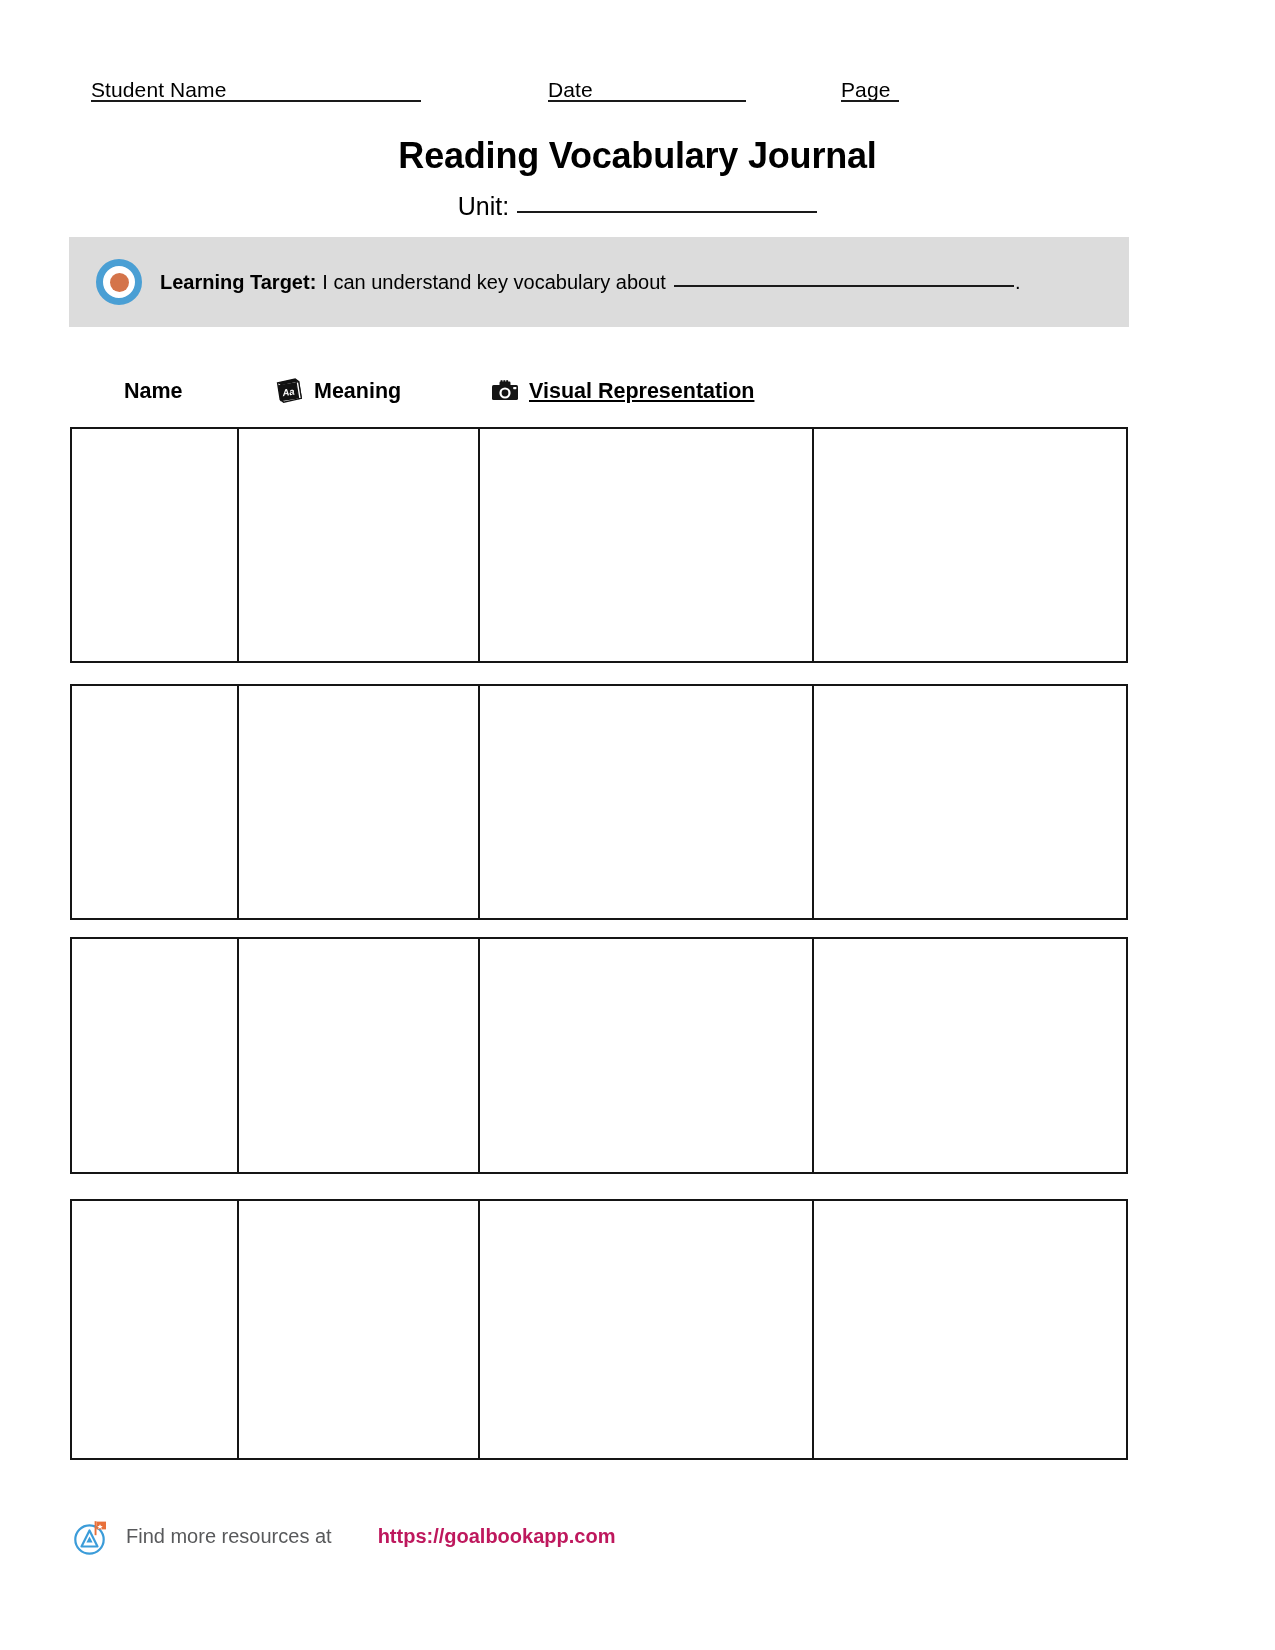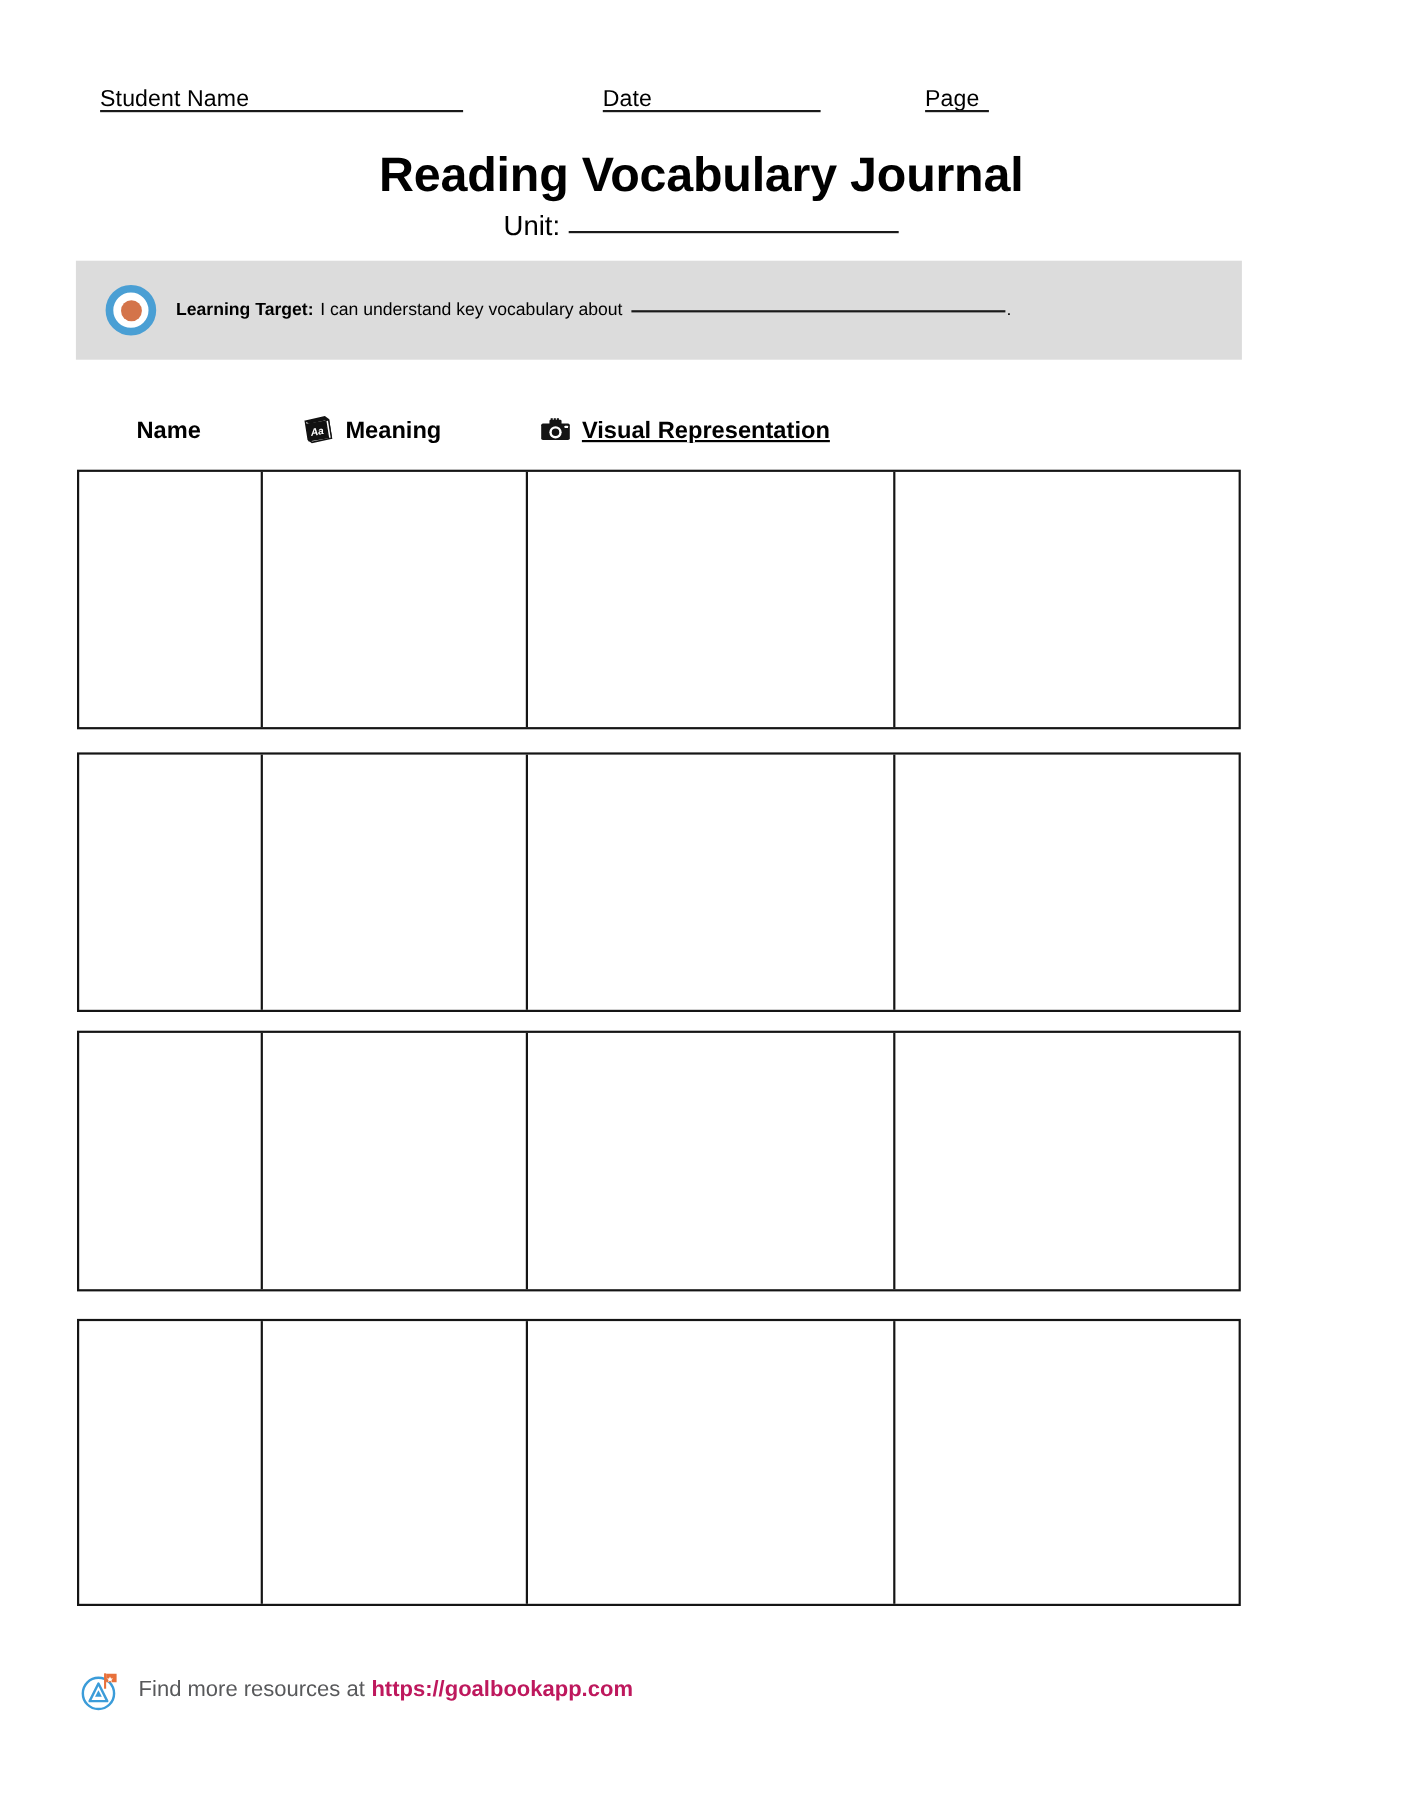--- a/index.html
+++ b/index.html
@@ -56,21 +56,21 @@
   .meta-spacer-1 { width: 120px; }
   .meta-spacer-2 { width: 88px; }
 
   
   .title {
     position: absolute;
     left: 0;
     top: 135px;
     width: 1275px;
     text-align: center;
-    font-size: 44px;
+    font-size: 36px;
     font-weight: bold;
     letter-spacing: -0.2px;
   }
   .subtitle {
     position: absolute;
     left: 0;
     top: 192px;
     width: 1275px;
     text-align: center;
     font-size: 25px;
@@ -113,21 +113,21 @@
     flex: none;
   }
   .target-icon .dot {
     width: 19px;
     height: 19px;
     border-radius: 50%;
     background: #d4744a;
   }
   .lt-text {
     margin-left: 18px;
-    font-size: 16px;
+    font-size: 20px;
     display: flex;
     align-items: baseline;
     white-space: nowrap;
   }
   .lt-strong { font-weight: bold; }
   .lt-rest { margin-left: 6px; }
   .rule-lt {
     width: 340px;
     border-bottom: 2px solid #1a1a1a;
     display: inline-block;
@@ -200,20 +200,21 @@
     height: 46px;
   }
   .gb-logo { width: 42px; height: 42px; display: block; flex: none; }
   .footer-text {
     margin-left: 14px;
     font-size: 20px;
     color: #58595b;
     display: flex;
     align-items: baseline;
     white-space: nowrap;
+    gap: 40px;
   }
   .footer-url {
     font-weight: bold;
     color: #be185d;
     margin-left: 6px;
   }
 </style>
 </head>
 <body>
 

